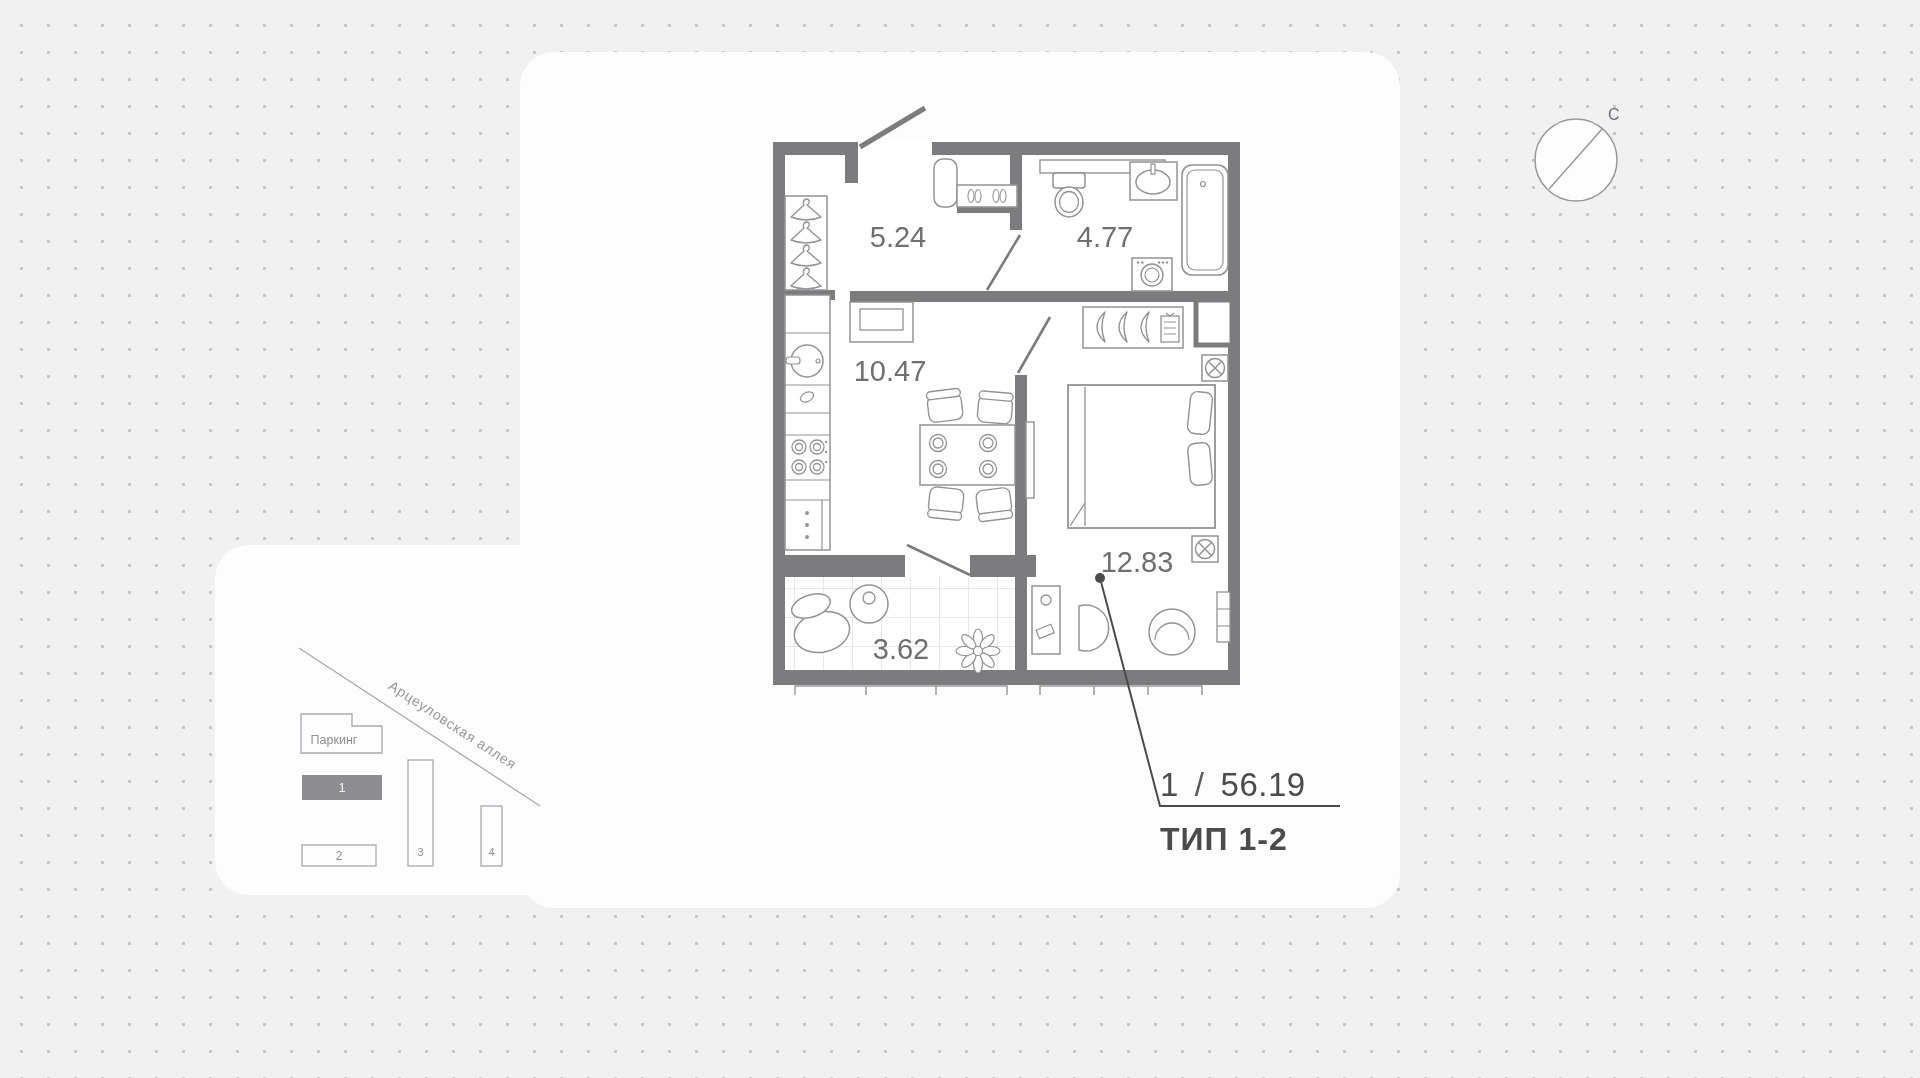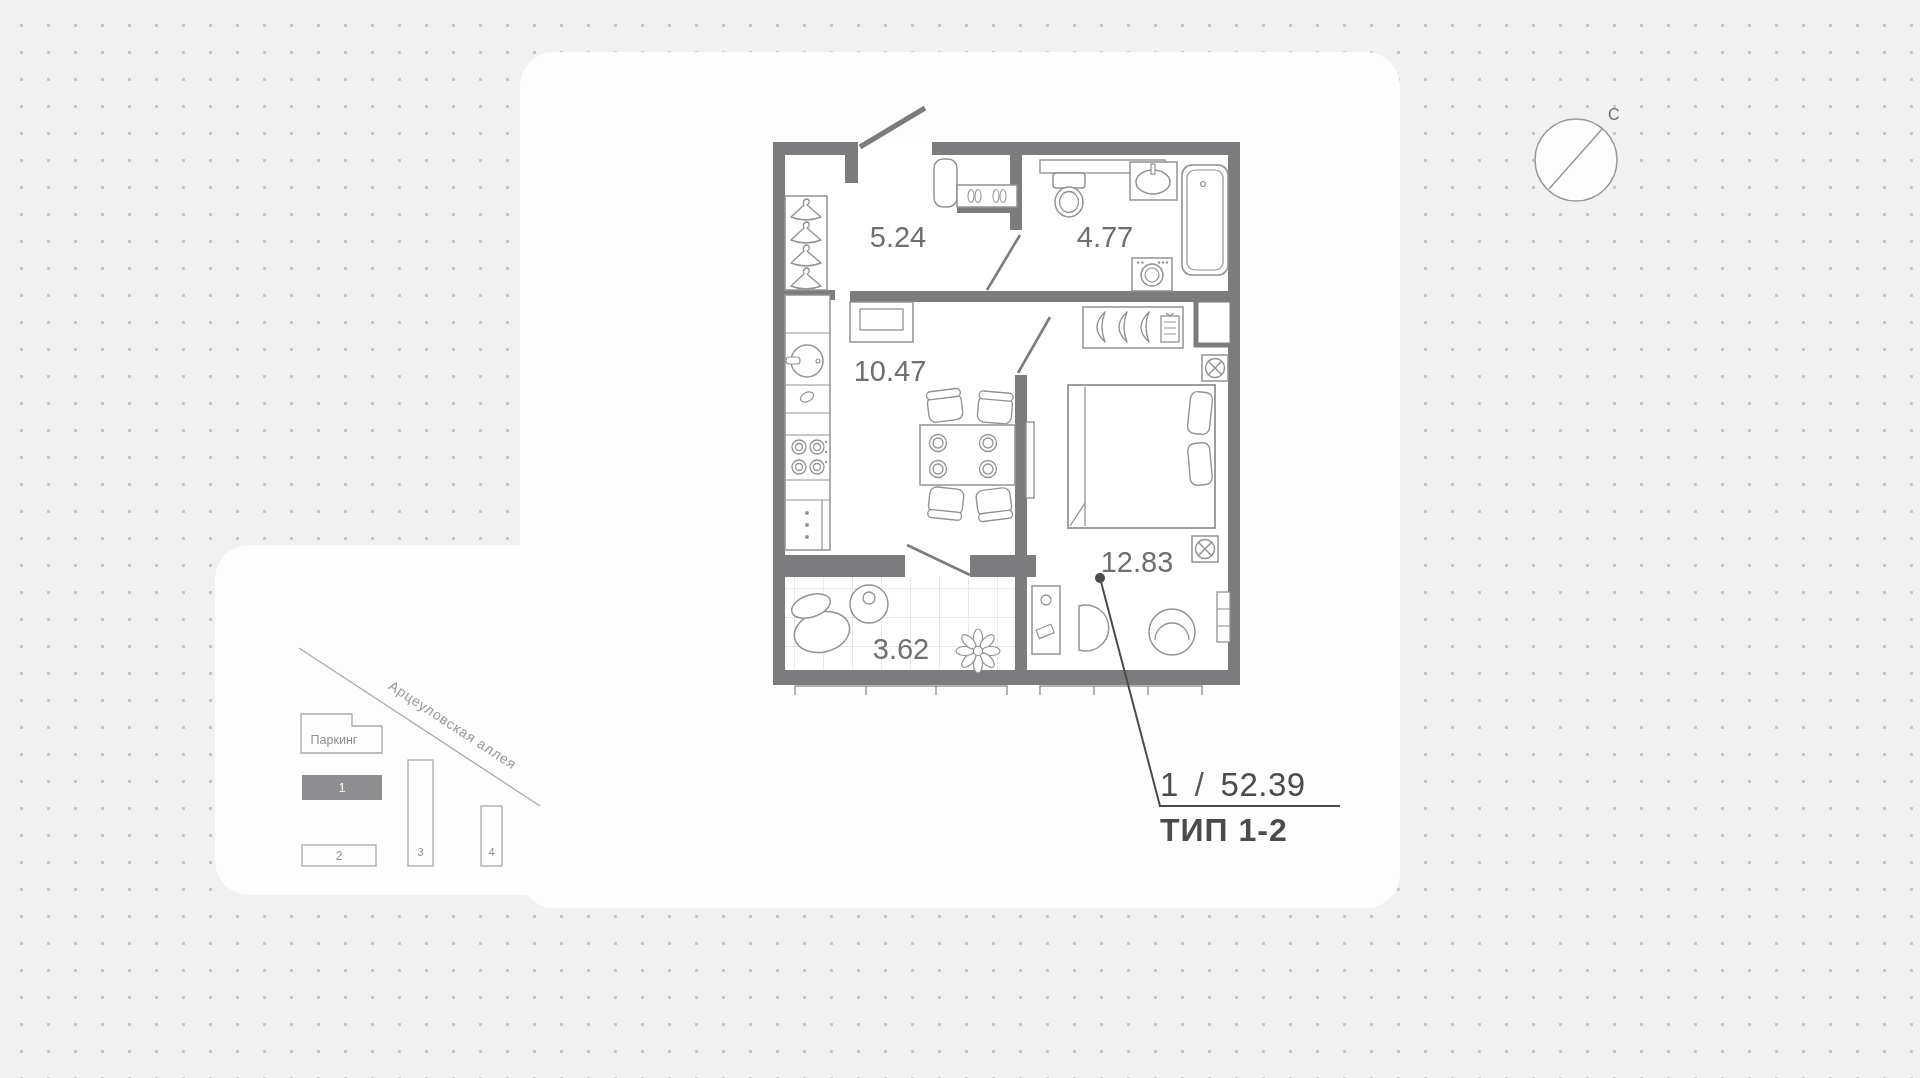--- a/index.html
+++ b/index.html
@@ -13,21 +13,21 @@
   .card{position:absolute;background:#fdfdfe;border-radius:34px;}
   .card-main{left:520px;top:52px;width:880px;height:856px;}
   .card-side{left:215px;top:545px;width:430px;height:350px;}
   .plan-svg{position:absolute;left:765px;top:95px;width:485px;height:600px;}
   .decor-svg{position:absolute;left:0;top:0;width:1920px;height:1078px;}
   .room-label{font-family:"Liberation Sans",sans-serif;font-size:29px;font-weight:500;fill:#6f6f71;}
   .mini-label{font-family:"Liberation Sans",sans-serif;fill:#8f8f91;}
   .callout{position:absolute;left:1160px;top:766px;color:#4b4b4d;}
   .callout-line1{font-size:33px;font-weight:500;letter-spacing:0.5px;}
   .callout-line1 .sep{margin:0 16px;font-weight:400;color:#5a5a5c;}
-  .callout-type{margin-top:8px;font-size:32px;font-weight:600;letter-spacing:1px;}
+  .callout-type{margin-top:17px;font-size:32px;font-weight:600;letter-spacing:1px;}
   svg text{user-select:none;}
 </style>
 </head>
 <body>
 
 <div class="card card-main"></div>
 <div class="card card-side"></div>
 
 <svg class="plan-svg" viewBox="0 0 485 600">
   <defs>
@@ -261,16 +261,16 @@
     <rect x="408" y="760" width="25" height="106" fill="#fdfdfe" stroke="#a9a9ab" stroke-width="1.3"></rect>
     <text class="mini-label" x="420.5" y="856" text-anchor="middle" font-size="11">3</text>
 
     <rect x="481" y="806" width="21" height="60" fill="#fdfdfe" stroke="#a9a9ab" stroke-width="1.3"></rect>
     <text class="mini-label" x="491.5" y="856" text-anchor="middle" font-size="11">4</text>
   </g>
 </svg>
 
 <div class="callout">
   <div class="callout-line1">
-    <span>1</span><span class="sep">/</span><span>52.39</span>
+    <span>1</span><span class="sep">/</span><span>56.19</span>
   </div>
   <div class="callout-type">ТИП 1-2</div>
 </div>
 
 </body></html>

